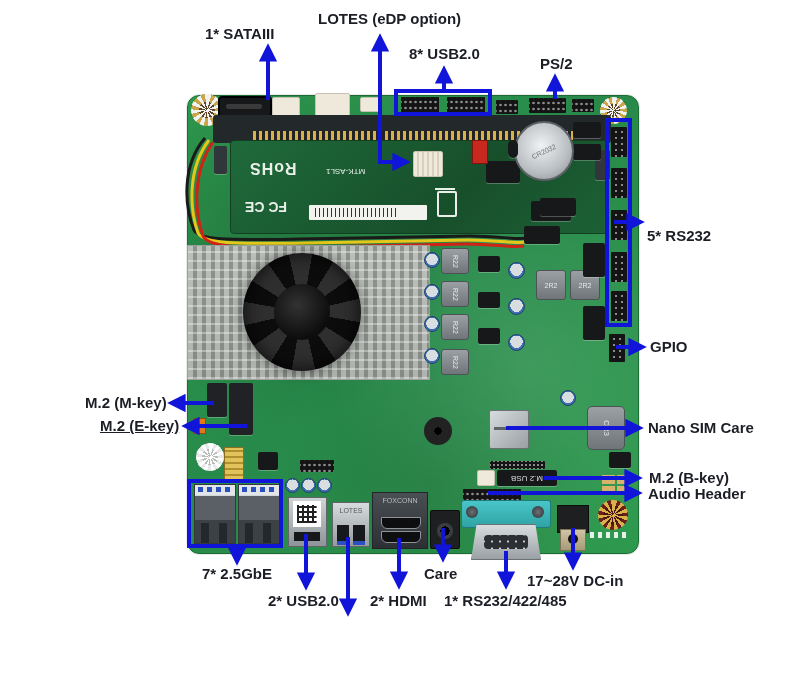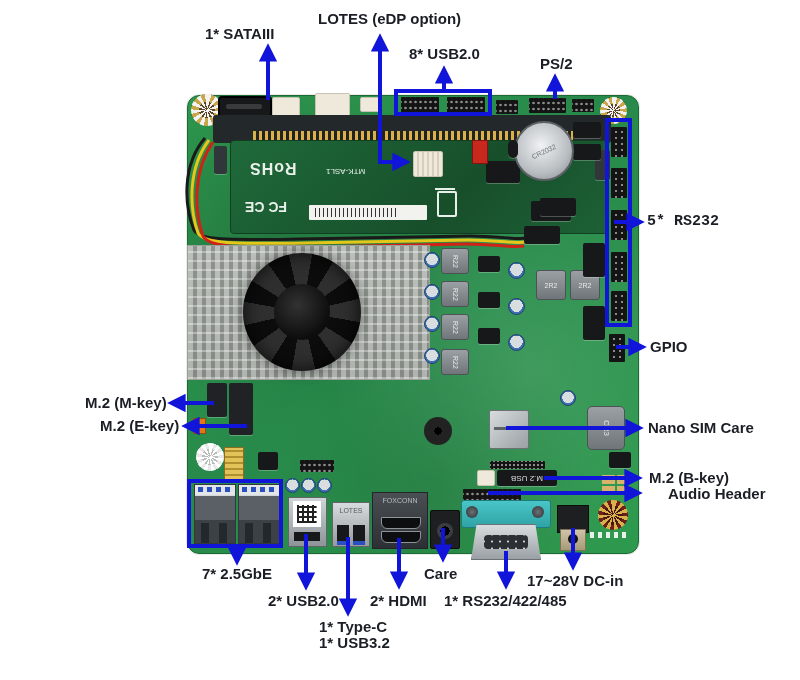--- a/index.html
+++ b/index.html
@@ -249,31 +249,27 @@
       <rect x="396" y="91" width="94" height="23"></rect>
       <rect x="607" y="120" width="23" height="205"></rect>
       <rect x="189" y="481" width="92" height="65"></rect>
     </g>
   </svg>
 
   <div class="callout" style="left:205px;top:26px;">1* SATAIII</div>
   <div class="callout" style="left:318px;top:11px;">LOTES (eDP option)</div>
   <div class="callout" style="left:409px;top:46px;">8* USB2.0</div>
   <div class="callout" style="left:540px;top:56px;">PS/2</div>
-  <div class="callout" style="left:647px;top:214px;font-family:Liberation Mono, monospace;">5* RS232</div>
+  <div class="callout" style="left:647px;top:228px;">5* RS232</div>
   <div class="callout" style="left:650px;top:339px;">GPIO</div>
   <div class="callout" style="left:648px;top:420px;">Nano SIM Care</div>
   <div class="callout" style="left:649px;top:470px;">M.2 (B-key)</div>
-  <div class="callout" style="left:648px;top:486px;margin-left:20px;">Audio Header</div>
+  <div class="callout" style="left:648px;top:486px;">Audio Header</div>
   <div class="callout" style="left:85px;top:395px;">M.2 (M-key)</div>
-  <div class="callout" style="left:100px;top:418px;">M.2 (E-key)</div>
+  <div class="callout" style="left:100px;top:418px;text-decoration:underline;">M.2 (E-key)</div>
   <div class="callout" style="left:202px;top:566px;">7* 2.5GbE</div>
   <div class="callout" style="left:268px;top:593px;">2* USB2.0</div>
-  <div class="callout" style="left:319px;top:619px;text-align:left;">
-    <div>1* Type-C</div>
-    <div>1* USB3.2</div>
-  </div>
   <div class="callout" style="left:370px;top:593px;">2* HDMI</div>
   <div class="callout" style="left:424px;top:566px;">Care</div>
   <div class="callout" style="left:444px;top:593px;">1* RS232/422/485</div>
   <div class="callout" style="left:527px;top:573px;">17~28V DC-in</div>
 
 </div>
 
 </body></html>

